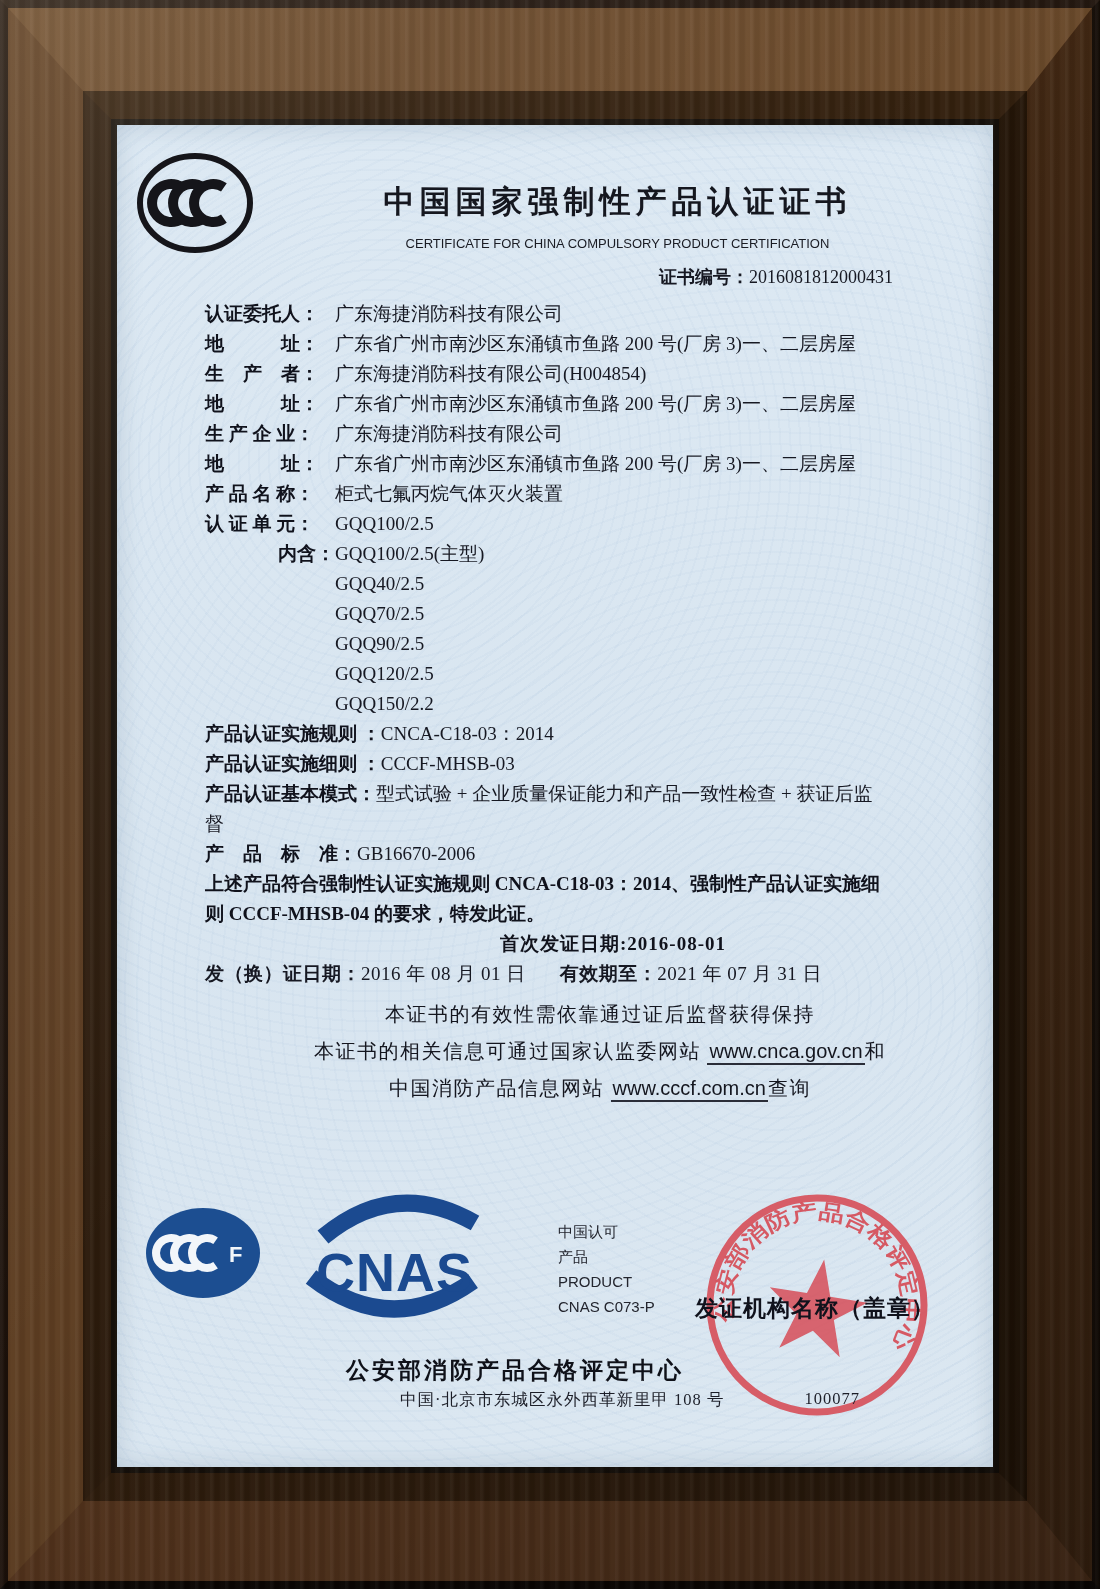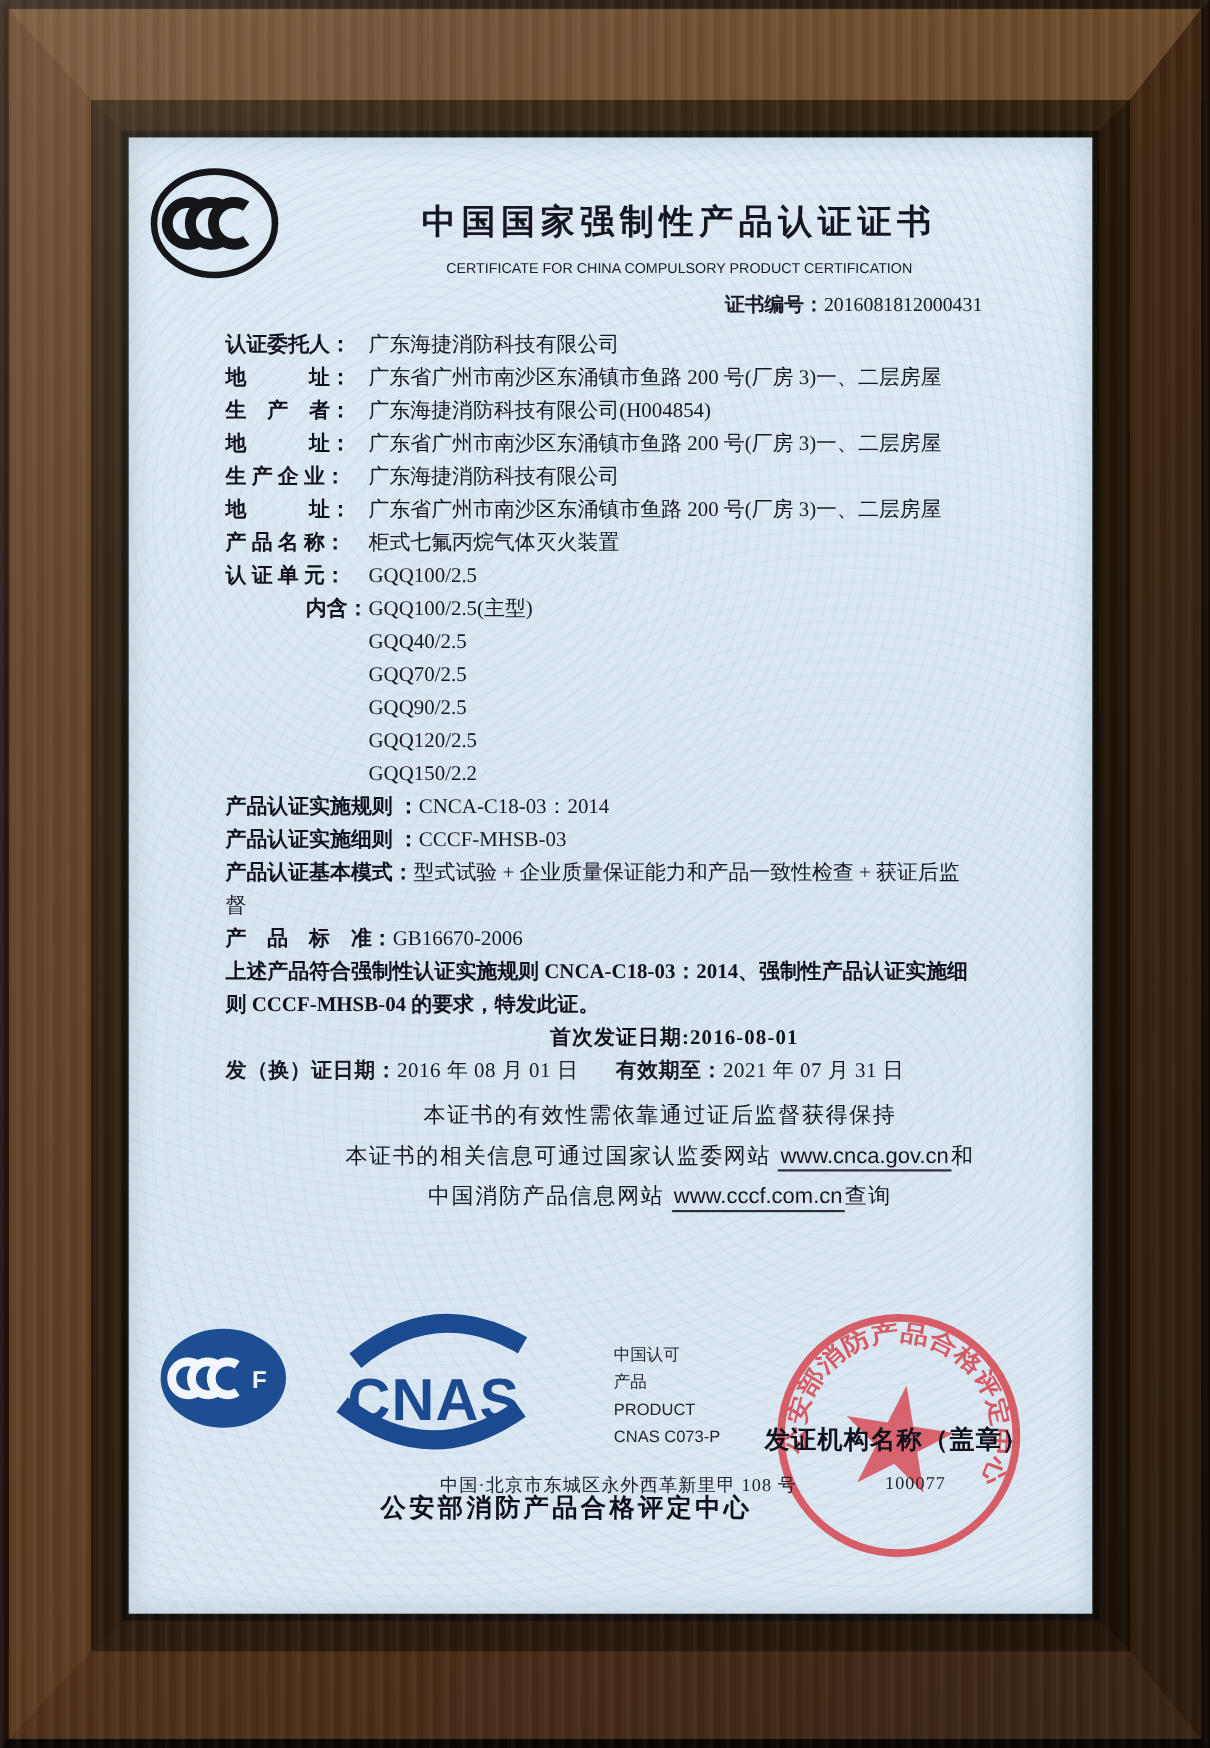--- a/index.html
+++ b/index.html
@@ -60,21 +60,21 @@
   .cccf-logo  { position:absolute; left:26px;  top:1080px; width:120px; height:96px; }
   .cnas-logo  { position:absolute; left:186px; top:1066px; width:182px; height:132px; }
   .accred { position:absolute; left:398px; top:1094px; font-size:15px; line-height:25px;
             color:#23252e; font-family:Liberation Sans, sans-serif;margin-left:43px; }
   .seal { position:absolute; left:582px; top:1062px; width:236px; height:236px;
           transform:rotate(9deg); opacity:.93; }
   .seal-label { position:absolute; left:578px; top:1168px; font-weight:bold; font-size:23px;
                 letter-spacing:1px; white-space:nowrap; color:#10121c; }
   .issuer { position:absolute; left:0; right:80px; top:1230px; text-align:center;
             font-weight:bold; font-size:23px; letter-spacing:3px; color:#0f1119; }
-  .addr-row { position:absolute; left:150px; right:0; top:1214px; display:flex;
+  .addr-row { position:absolute; left:150px; right:0; top:1264px; display:flex;
               justify-content:center; gap:80px; font-size:16.5px; letter-spacing:1px; color:#1c1e28; }
   .website { position:absolute; left:110px; right:0; top:1306px; text-align:center;
              font-size:17px; font-weight:bold; letter-spacing:1px; color:#14161f; }
 </style>
 </head>
 <body>
 
 <div class="scene">
   <div class="edge">
     <div class="wood">

